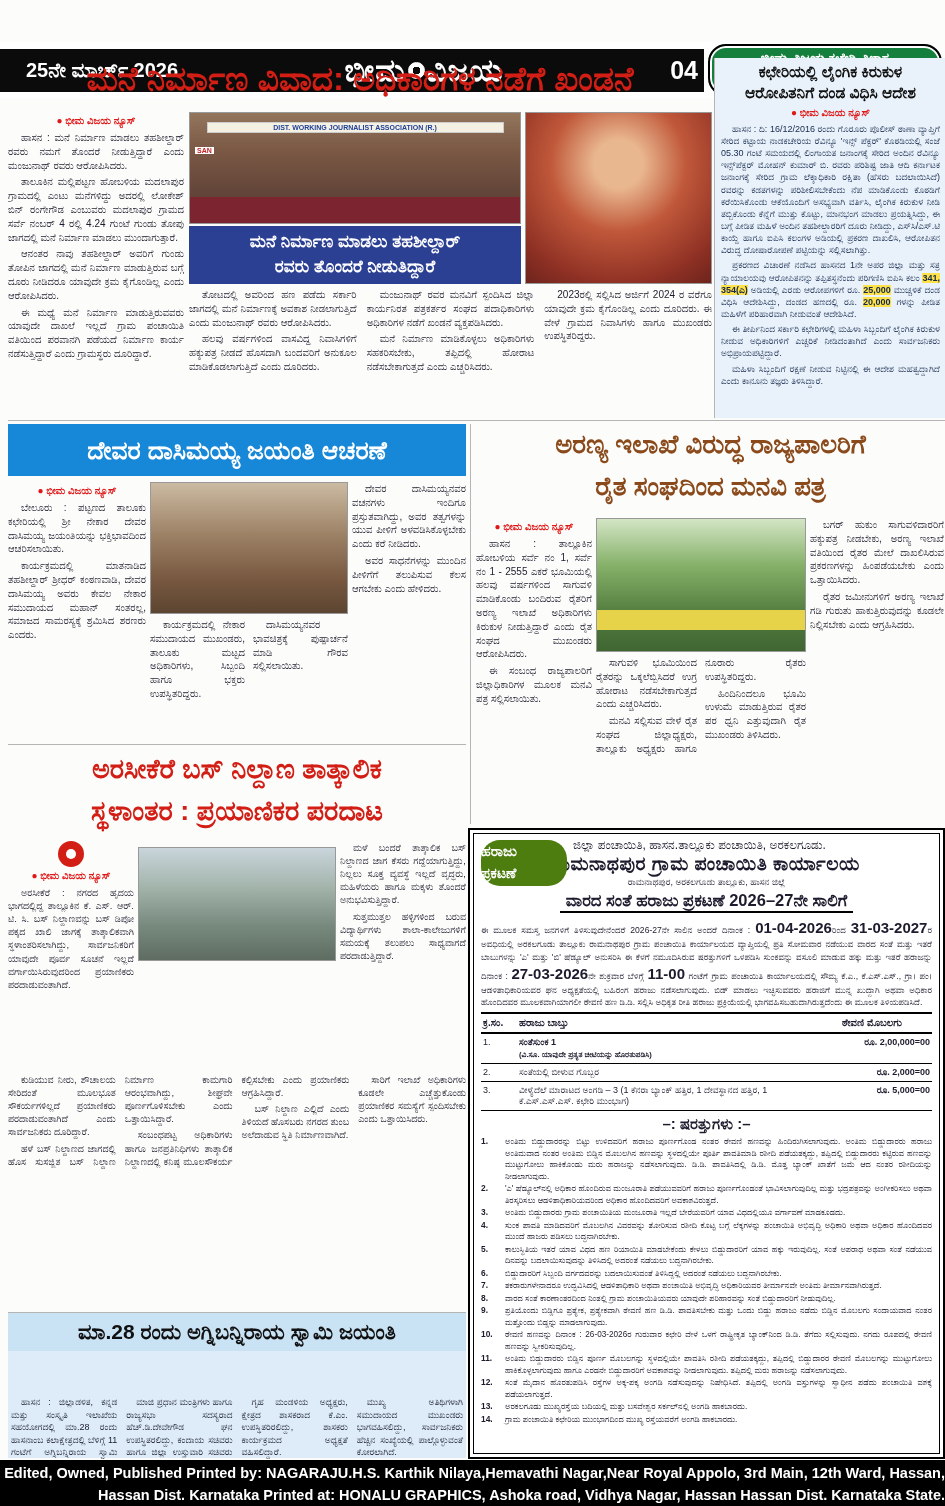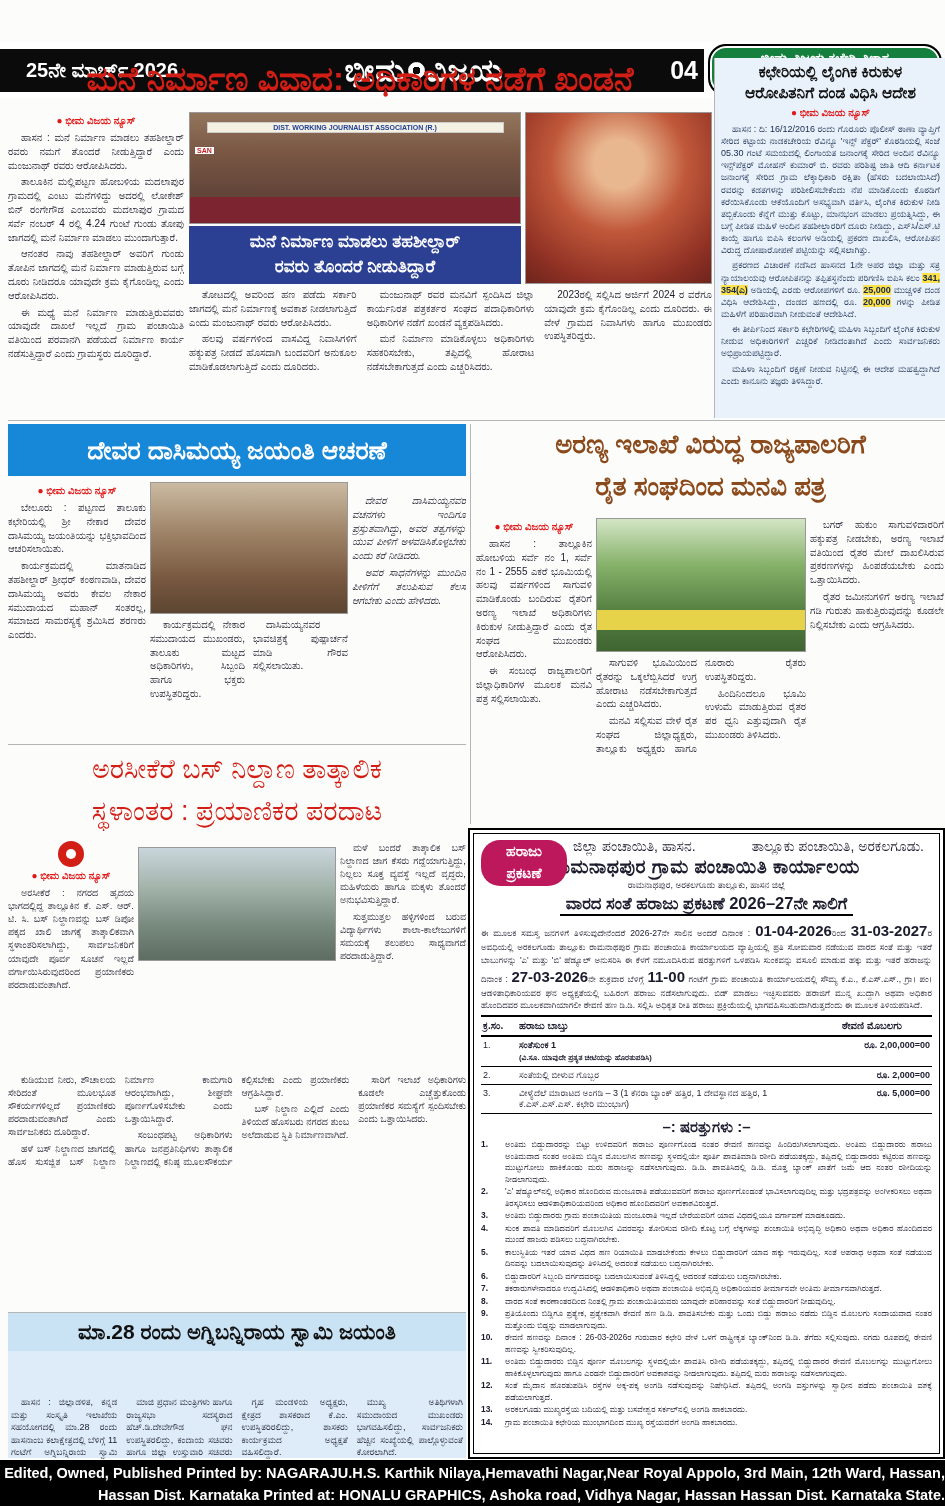--- a/index.html
+++ b/index.html
@@ -46,54 +46,54 @@
   .ha-body { height:288px; overflow:hidden; }
   .ha-body p { font-size:9px; line-height:1.35; text-align:justify; margin-bottom:3px; text-indent:11px; color:#15294e; }
   .hl { background:#ffe24a; font-weight:bold; }
   
   .da-art { position:absolute; left:8px; top:424px; width:458px; height:318px; }
   .da-head { background:#1787d8; color:#fff; font-size:25px; font-weight:bold; text-align:center; height:52px; line-height:52px; }
   .da-body { position:absolute; left:0; top:58px; width:458px; height:256px; }
   .da-left { position:absolute; left:0; top:0; width:138px; height:256px; overflow:hidden; }
   .da-photo { position:absolute; left:142px; top:0; width:198px; height:132px;
     background: linear-gradient(180deg,#cbbaa2 0%,#9c8165 40%,#77573f 75%,#5c4531 100%); }
-  .da-right { position:absolute; left:344px; top:12px; width:114px; height:256px; overflow:hidden;font-style:italic; }
+  .da-right { position:absolute; left:344px; top:0; width:114px; height:256px; overflow:hidden; }
   .da-under { position:absolute; left:142px; top:136px; width:198px; height:120px; column-count:2; column-gap:8px; overflow:hidden; }
   
   .fo-art { position:absolute; left:470px; top:424px; width:475px; height:400px; border-left:1px solid #b5b5b5; padding-left:5px; }
   .fo-head { color:#8a4a1c; font-size:26px; font-weight:bold; text-align:center; line-height:1.6; }
   .fo-body { position:absolute; left:5px; top:94px; width:468px; height:304px; }
   .fo-left { position:absolute; left:0; top:0; width:116px; height:304px; overflow:hidden; }
   .fo-photo { position:absolute; left:120px; top:0; width:210px; height:134px;
     background: linear-gradient(180deg,#d3e5c5 0%,#86b169 35%,#547f40 70%,#3f6531 100%); }
   .fo-sign { position:absolute; left:0; right:0; bottom:16%; height:15%; background:#e7d34a; }
   .fo-right { position:absolute; left:334px; top:0; width:134px; height:304px; overflow:hidden; }
   .fo-under { position:absolute; left:120px; top:138px; width:210px; height:166px; column-count:2; column-gap:8px; overflow:hidden; }
   
   .bu-art { position:absolute; left:8px; top:744px; width:458px; height:564px; border-top:1px solid #b5b5b5; padding-top:4px; }
-  .bu-head { color:#d21e15; font-size:27px; font-weight:normal; text-align:center; line-height:1.55; }
+  .bu-head { color:#d21e15; font-size:27px; font-weight:bold; text-align:center; line-height:1.55; }
   .bu-body { position:absolute; left:0; top:96px; width:458px; height:466px; }
   .bu-logo { width:26px; height:26px; border-radius:50%; background:#d21e15; margin:0 auto 2px auto; position:relative; }
   .bu-logo::after { content:""; position:absolute; left:8px; top:8px; width:10px; height:10px; border-radius:50%; background:#fff; }
   .bu-left { position:absolute; left:0; top:0; width:126px; height:228px; overflow:hidden; }
   .bu-photo { position:absolute; left:130px; top:6px; width:198px; height:114px;
     background: linear-gradient(180deg,#c9d5db 0%,#a3b4ab 35%,#77897d 70%,#5e6c61 100%); }
   .bu-right { position:absolute; left:332px; top:0; width:126px; height:228px; overflow:hidden; }
   .bu-under { position:absolute; left:0; top:232px; width:458px; height:234px; column-count:4; column-gap:9px; overflow:hidden; }
   .bu-under p, .bu-left p, .bu-right p { font-size:9.5px; }
   
   .ja-art { position:absolute; left:8px; top:1312px; width:458px; height:146px; background:#ddecf8; border-top:1px solid #b5b5b5; }
   .ja-head { background:#c9e2f4; color:#111; font-size:21px; font-weight:bold; text-align:center; height:38px; line-height:38px; }
   .ja-body { padding:5px 3px; height:106px; column-count:4; column-gap:9px; overflow:hidden;margin-top:40px; }
   .ja-body p { font-size:9px; line-height:1.4; text-align:justify; margin-bottom:3px; text-indent:10px; }
   
   .au-box { position:absolute; left:468px; top:828px; width:477px; height:631px; border:2px solid #000; padding:3px; background:#fff; }
   .au-inner { border:1px solid #000; width:100%; height:100%; padding:4px 7px; position:relative; overflow:hidden; }
-  .au-toprow { display:flex; justify-content:space-between; font-size:14px; padding-left:92px; padding-right:8px; }
-  .au-badge { position:absolute; left:7px; top:6px; width:86px; height:46px; background:#be185d; color:#fff; border-radius:19px; text-align:center; font-weight:bold; font-size:14px; line-height:1.6; }
+  .au-toprow { display:flex; font-size:12px; padding-left:92px; padding-right:8px; }
+  .au-badge { position:absolute; left:7px; top:6px; width:86px; height:46px; background:#4d7c0f; color:#fff; border-radius:19px; font-weight:bold; font-size:14px; line-height:1.6; }
   .au-title { text-align:center; font-size:19px; font-weight:bold; margin-top:1px; letter-spacing:0.5px; }
   .au-sub { text-align:center; font-size:9px; margin:2px 0 3px 0; }
   .au-notice { text-align:center; font-size:16.5px; font-weight:bold; margin:2px auto 4px auto; display:block; width:fit-content; border-bottom:2px solid #000; padding:0 6px 1px 6px; }
   .au-intro { font-size:8.6px; line-height:1.42; text-align:justify; }
   .au-intro b { font-size:15px; }
   .au-table { width:100%; border-collapse:collapse; margin-top:4px; border-top:2px solid #000; border-bottom:1px solid #000; }
   .au-table th { font-size:10px; text-align:left; padding:3px 2px; border-bottom:2px solid #000; }
   .au-table td { font-size:9px; padding:3px 2px; border-bottom:1px solid #000; vertical-align:top; }
   .au-table .amt { text-align:right; font-weight:bold; white-space:nowrap; }
   .au-note { font-size:7.6px; font-weight:bold; margin-top:2px; }

